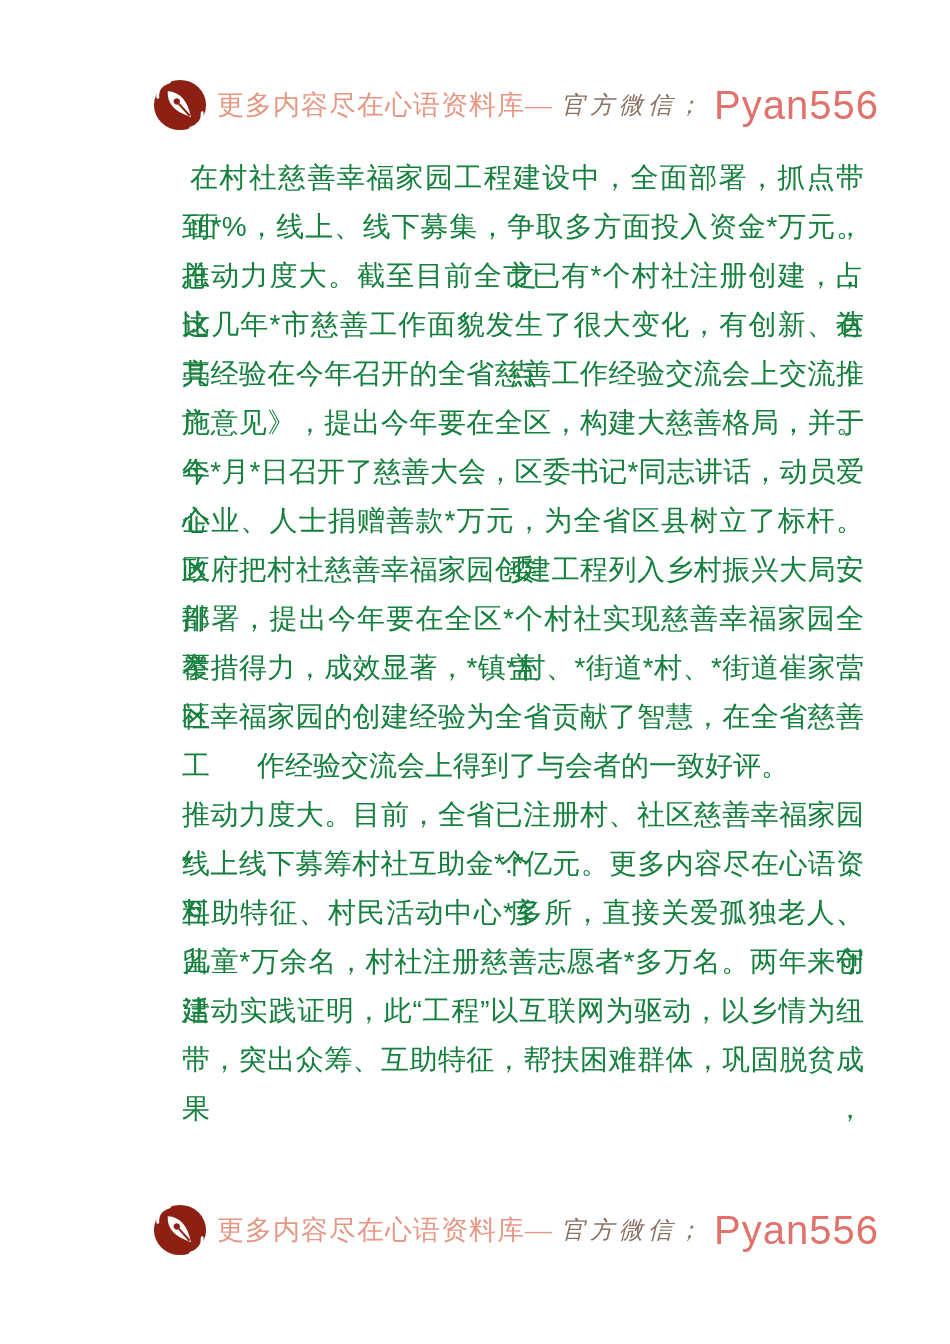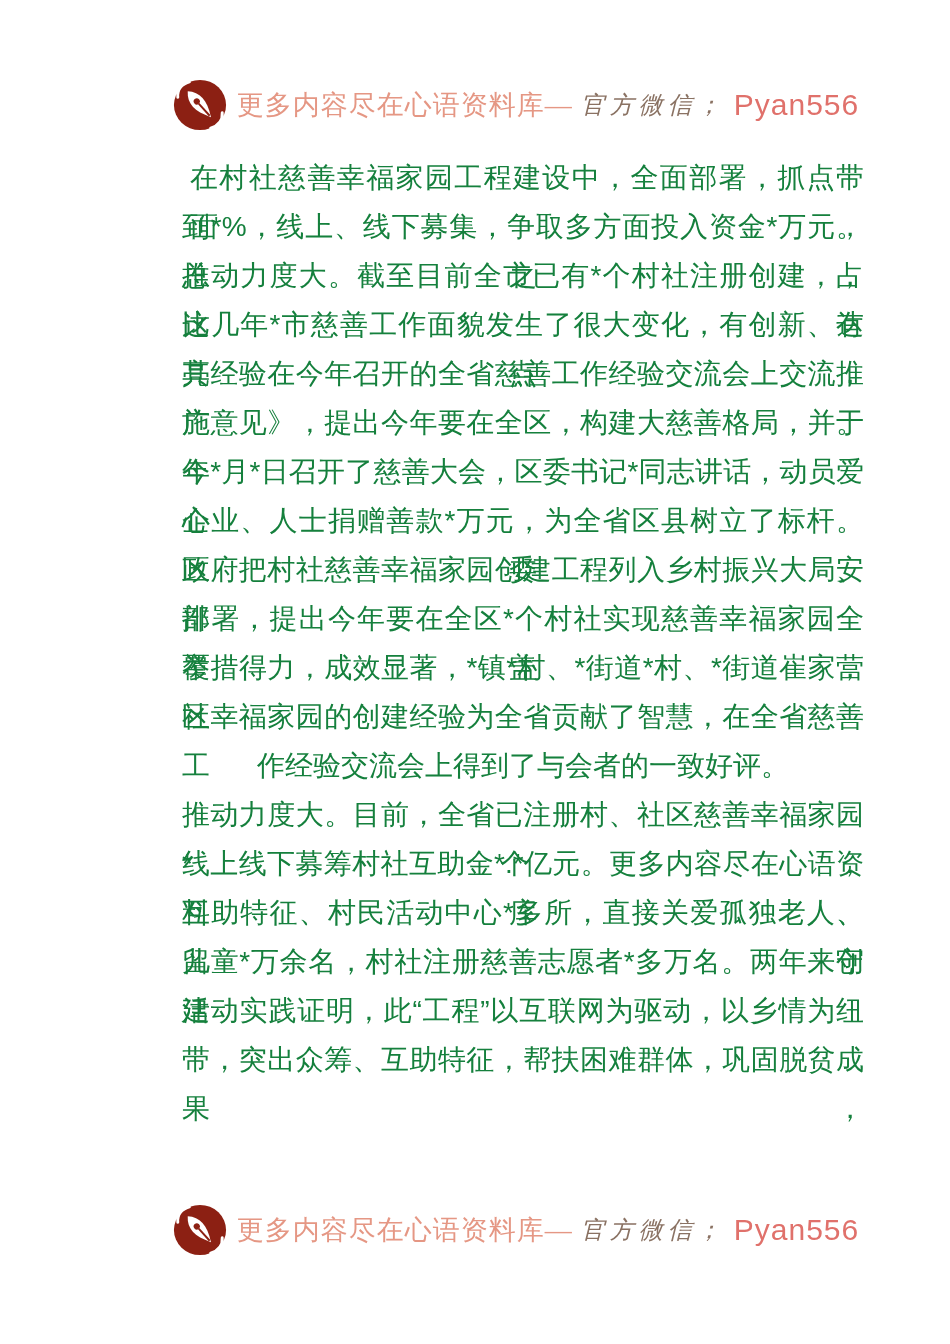--- a/index.html
+++ b/index.html
@@ -37,21 +37,21 @@
   }
   .wm-label {
     color: #8A7263;
     font-size: 24px;
     letter-spacing: 5px;
     font-style: italic;
     font-family: Liberation Serif, serif;
   }
   .wm-id {
     color: #E0716B;
-    font-size: 30px;
+    font-size: 40px;
     font-family: "Liberation Sans", sans-serif;
     letter-spacing: 1px;
   }
 
   
   .body-text {
     position: absolute;
     left: 142px;
     top: 153px;
     width: 682px;

